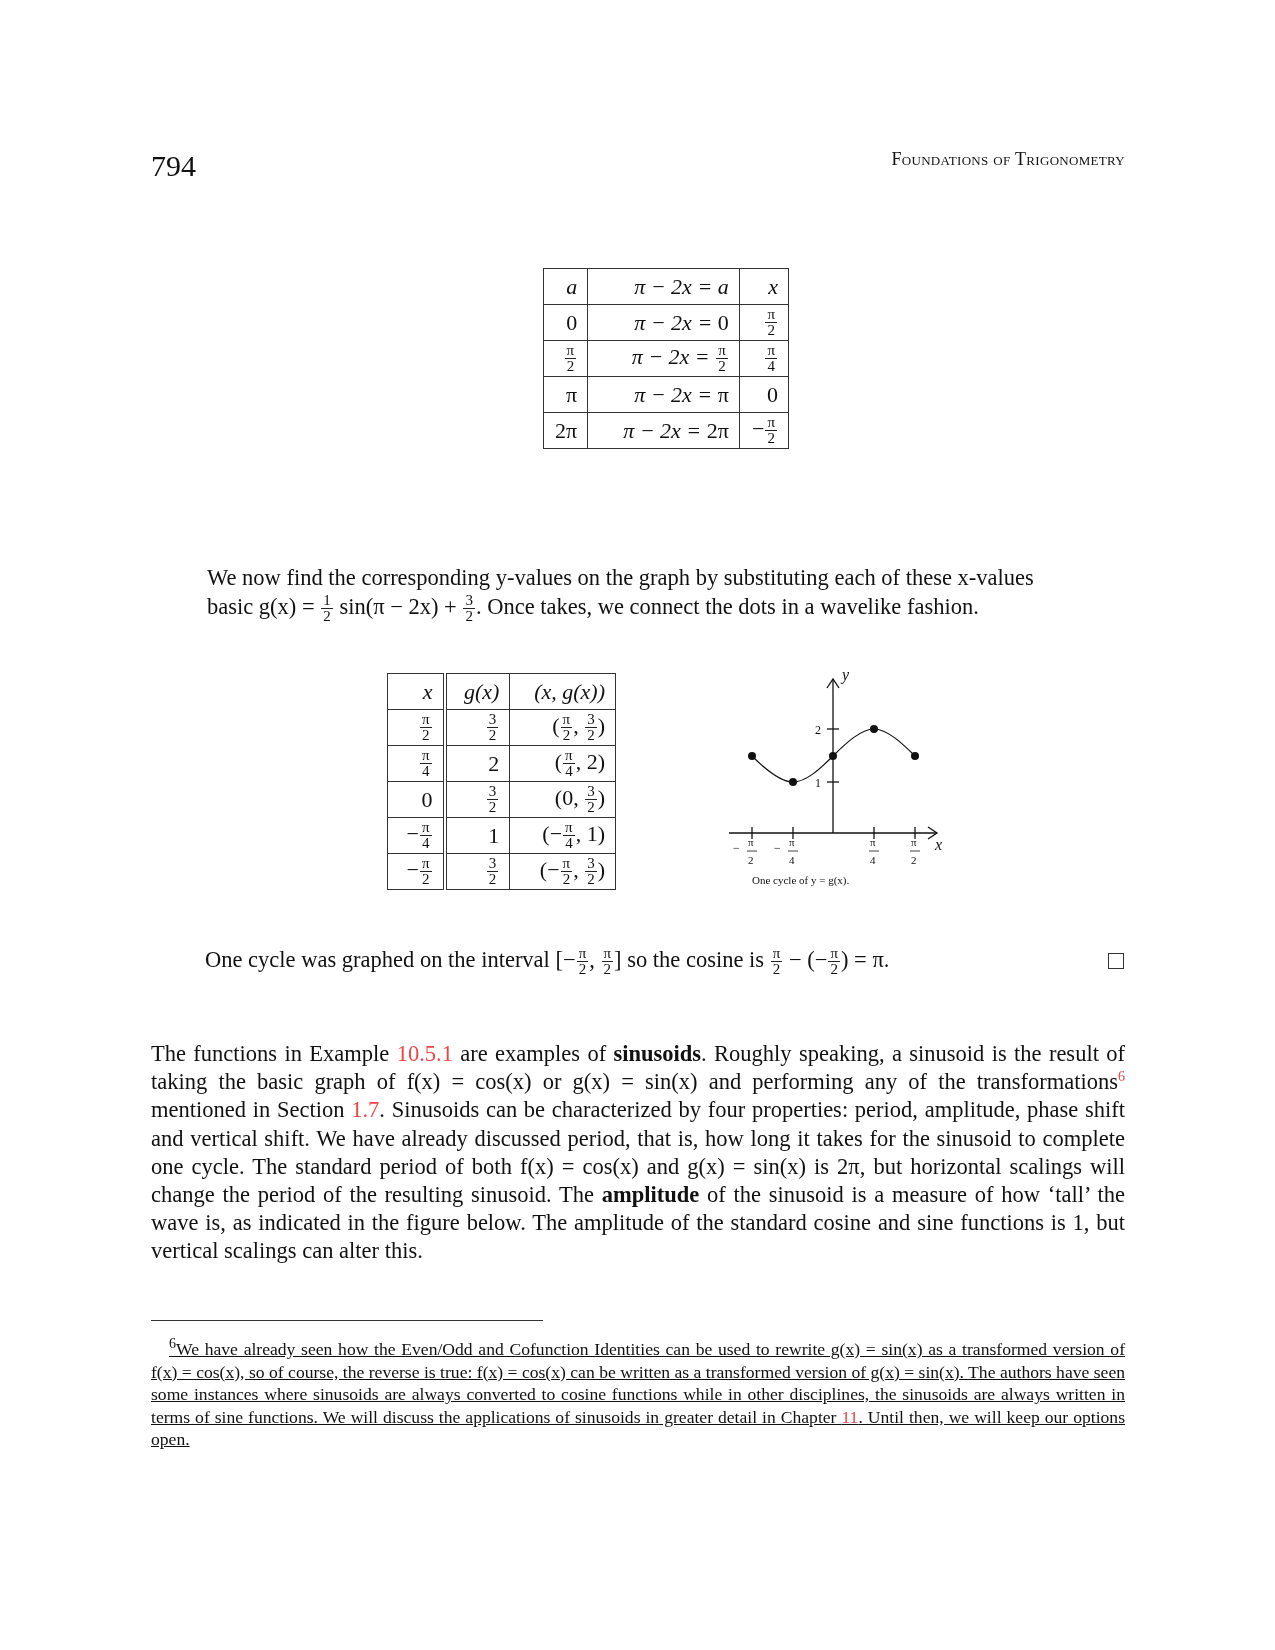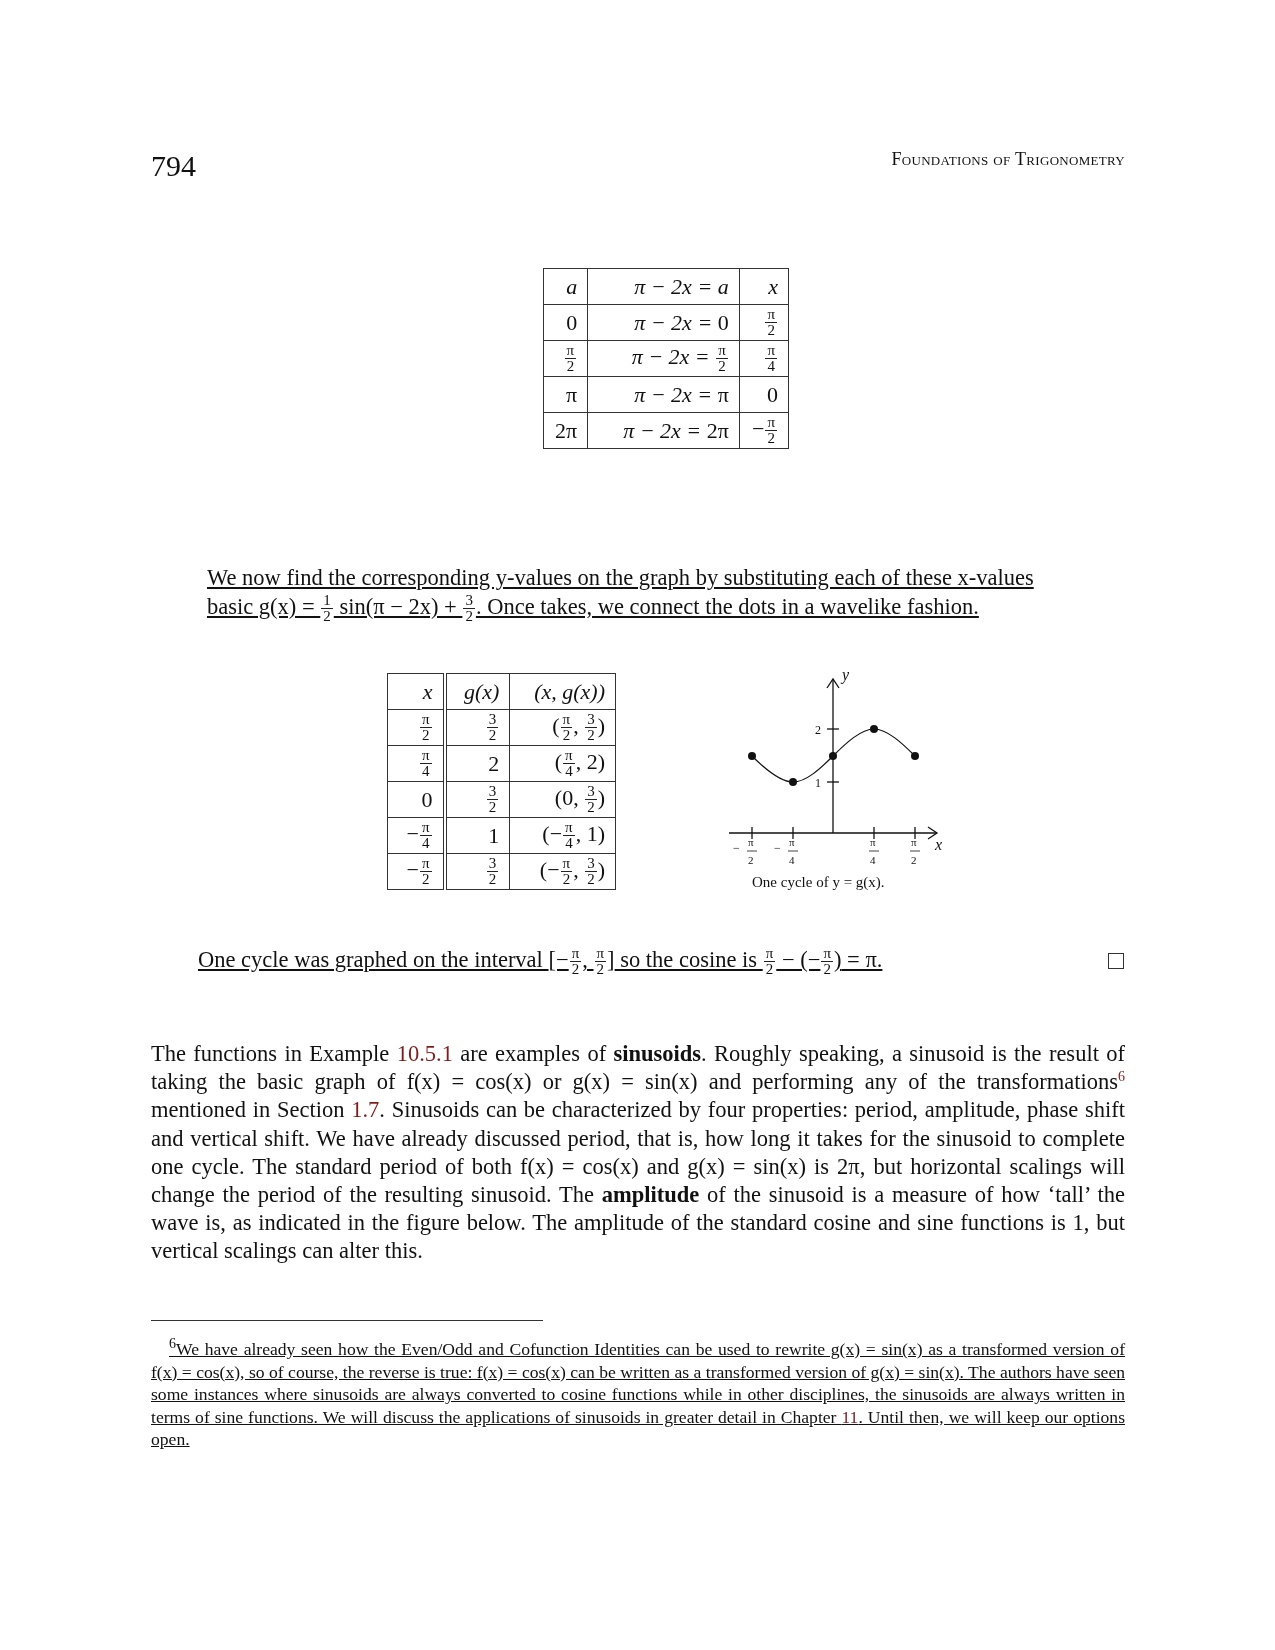--- a/index.html
+++ b/index.html
@@ -3,29 +3,29 @@
 <meta charset="utf-8">
 <style>
   html, body { margin: 0; padding: 0; background: #ffffff; }
   body { width: 1275px; height: 1650px; position: relative; overflow: hidden;
          font-family: "DejaVu Serif", "Liberation Serif", serif; color: #111; }
   .abs { position: absolute; }
   .serif { font-family: "Liberation Serif", "DejaVu Serif", serif; }
   .it { font-style: italic; }
   .header-num { left: 151px; top: 149px; font-size: 30px; }
   .header-title { right: 150px; top: 149px; font-size: 18px; font-variant: small-caps; letter-spacing: 0.3px; margin-left: 28px; }
-  .para { font-size: 22.5px; line-height: 29px; white-space: nowrap; text-decoration: underline; }
-  .link { color: #7f1d1d; }
+  .para { font-size: 22.5px; line-height: 29px; white-space: nowrap; }
+  .link { color: #ef4444; }
   table.mt { border-collapse: collapse; position: absolute; font-size: 22px; }
   table.mt td { border: 1.3px solid #333; text-align: right; padding: 0 10px; height: 35px; white-space: nowrap; vertical-align: middle; }
   table.mt td.dbl { border-right: 4px double #333; }
   .frac { display: inline-flex; flex-direction: column; align-items: center; vertical-align: middle; font-size: 15px; line-height: 15px; margin: 0 1px; }
   .frac .n { border-bottom: 1px solid #222; padding: 0 2px; }
   .frac .d { padding: 0 2px; }
-  .graph-caption { font-size: 15px; }
+  .graph-caption { font-size: 11px; }
   .qed { width: 14px; height: 14px; border: 1.3px solid #333; }
   .fn-rule { left: 151px; top: 1320px; width: 392px; height: 1px; background: #333; }
   .footnote { left: 151px; top: 1338px; width: 974px; font-size: 17.6px; line-height: 22.6px; text-align: justify; }
   .footnote p { margin: 0; text-decoration: underline; }
   .main-para { left: 151px; top: 1040px; width: 974px; font-size: 22.5px; line-height: 28.2px; text-align: justify; }
   .main-para p { margin: 0; }
   sup { font-size: 14px; line-height: 0; }
 </style>
 </head>
 <body>
@@ -208,21 +208,21 @@
     <text x="870" y="846" font-size="11">π</text>
     <line x1="869" y1="851" x2="879" y2="851" stroke="#111" stroke-width="0.8"></line>
     <text x="870" y="864" font-size="11">4</text>
     <text x="911" y="846" font-size="11">π</text>
     <line x1="910" y1="851" x2="920" y2="851" stroke="#111" stroke-width="0.8"></line>
     <text x="911" y="864" font-size="11">2</text>
   </g>
 </svg>
 <div class="abs graph-caption serif" style="left:752px; top:874px;">One cycle of y = g(x).</div>
 
-<div class="abs para serif" style="left:198px; top:945px;">
+<div class="abs para serif" style="left:205px; top:945px;">
   <span>One cycle was graphed on the interval </span>[−<span class="frac">
       <span class="n">π</span>
       <span class="d">2</span>
     </span>, <span class="frac">
       <span class="n">π</span>
       <span class="d">2</span>
     </span>]<span> so the cosine is </span><span class="frac">
       <span class="n">π</span>
       <span class="d">2</span>
     </span> − (−<span class="frac">

